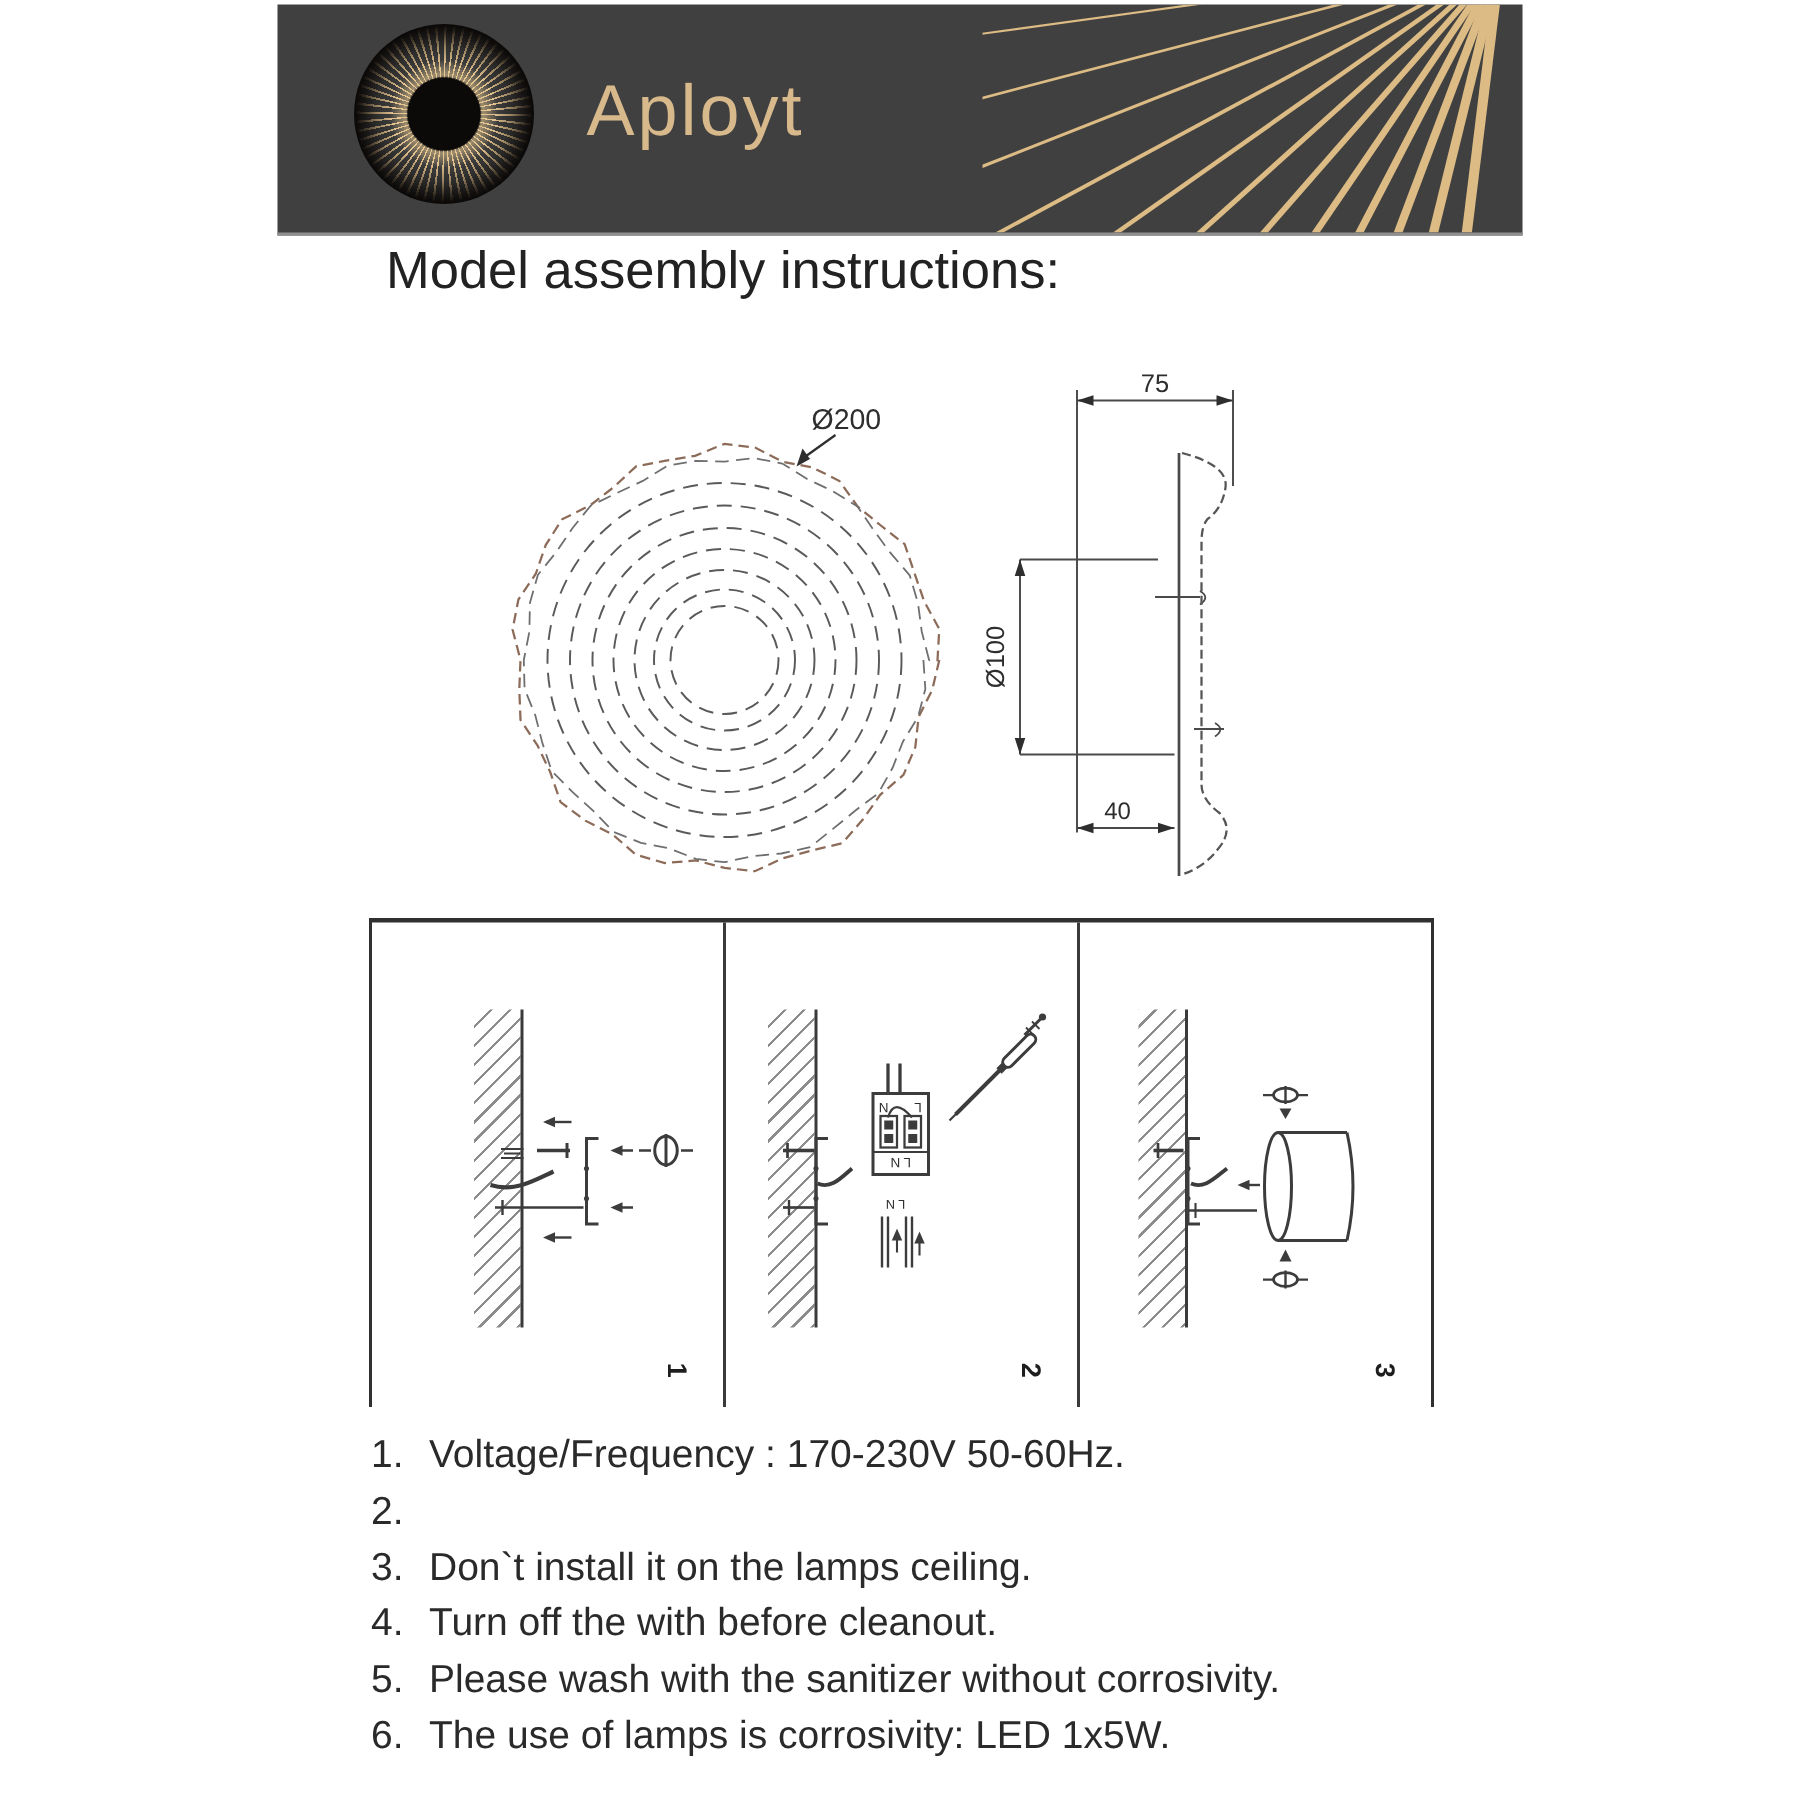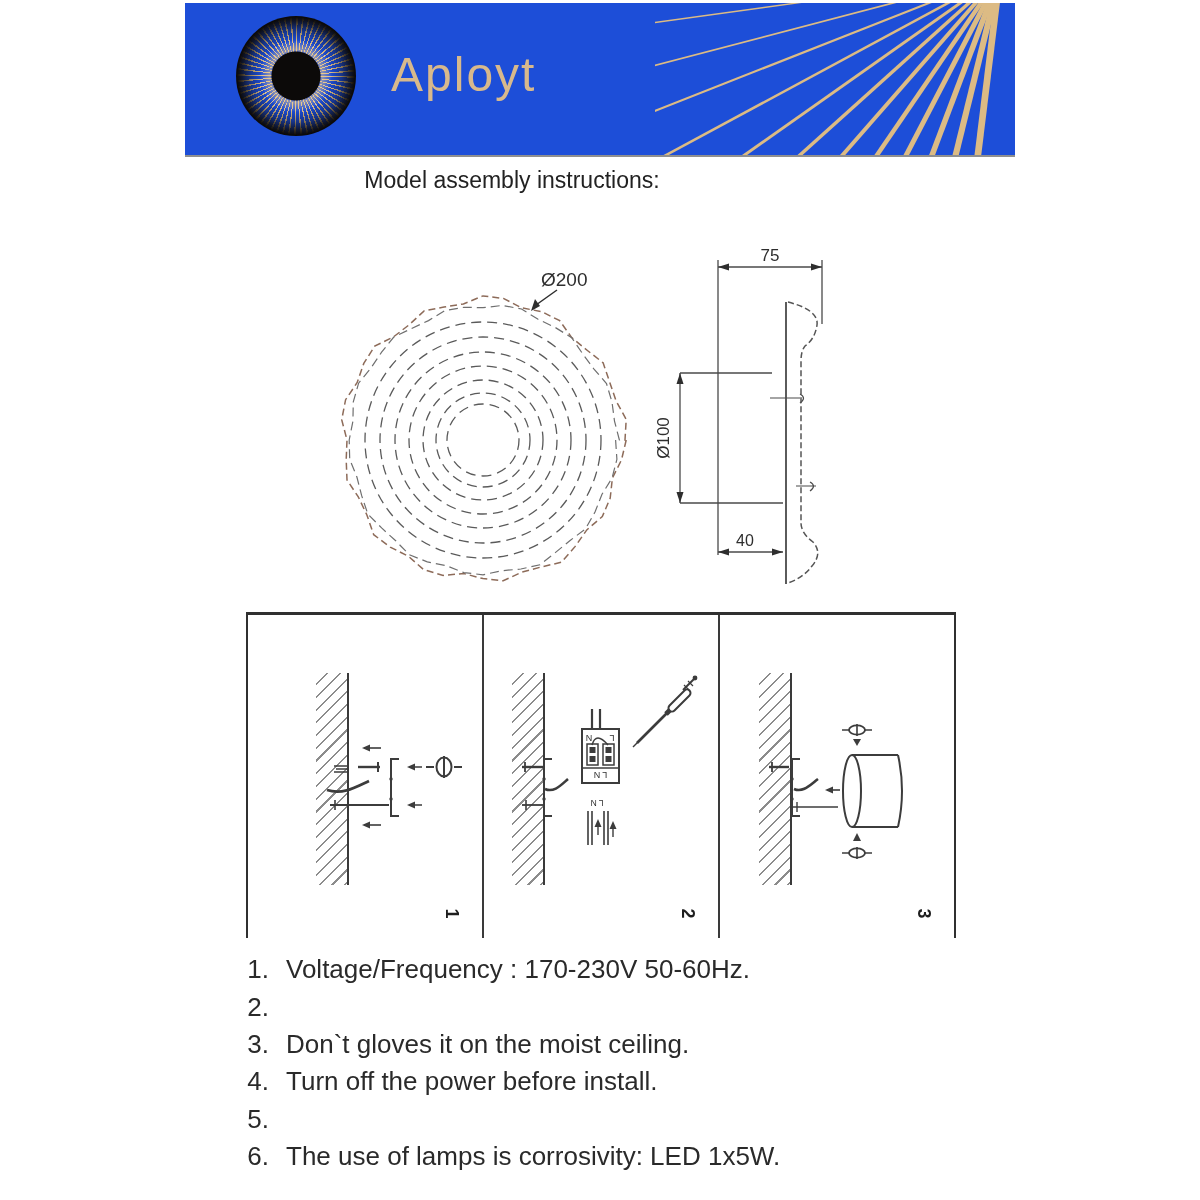--- a/index.html
+++ b/index.html
@@ -1,33 +1,33 @@
 <!DOCTYPE html>
 <html><head>
 <meta charset="utf-8">
 <style>
   html,body{margin:0;padding:0;background:#ffffff;}
   .page{position:relative;width:1200px;height:1200px;background:#fff;overflow:hidden;
         font-family:"Liberation Sans", sans-serif;color:#2a2a2a;outline:1px solid #d6d6d6;}
 
   
-  .banner{position:absolute;left:185px;top:3px;width:830px;height:152px;background:#1d4ed8;
+  .banner{position:absolute;left:185px;top:3px;width:830px;height:152px;background:#404040;
           border-bottom:2px solid #8f8f8f;overflow:hidden;}
   .burst{position:absolute;left:51px;top:13px;width:120px;height:120px;border-radius:50%;
      background:
        radial-gradient(closest-side, #0c0a09 0 24px, rgba(12,10,9,0) 25px 34px, rgba(12,10,9,.35) 45px, rgba(12,10,9,.8) 54px, #0c0a09 59px),
        radial-gradient(closest-side, rgba(0,0,0,0) 0 23px, rgba(240,208,150,.55) 26px, rgba(240,208,150,0) 36px),
        repeating-conic-gradient(#e0c08c 0deg 1.7deg, rgba(12,10,9,0) 1.7deg 6deg);}
   .brand{position:absolute;left:206px;top:44px;font-size:48px;letter-spacing:2px;color:#d8b98c;
          font-weight:normal;}
   .rays{position:absolute;right:0;top:0;}
 
   
   .title-block{position:absolute;left:0;top:163px;width:964px;text-align:center;
-               font-size:23px;font-weight:500;color:#222;line-height:35px;padding-left:30px;}
+               font-size:35px;font-weight:500;color:#222;line-height:35px;}
 
   
   .top-view{position:absolute;left:335px;top:258px;}
   .side-view{position:absolute;left:650px;top:240px;}
   svg{display:block;}
   .dimtxt{font-family:"Liberation Sans",sans-serif;fill:#2e2e2e;}
 
   
   .panels{position:absolute;left:246px;top:612px;width:710px;height:326px;display:flex;
           border-top:3px solid #303030;border-left:2px solid #303030;border-right:2px solid #303030;
@@ -250,28 +250,29 @@
   <div class="instructions">
     <div class="inst-row">
       <span class="inst-num">1.</span>
       <span class="inst-text">Voltage/Frequency : 170-230V 50-60Hz.</span>
     </div>
     <div class="inst-row">
       <span class="inst-num">2.</span>
     </div>
     <div class="inst-row">
       <span class="inst-num">3.</span>
-      <span class="inst-text">Don`t gloves it on the moist ceiling.</span>
+      <span class="inst-text">Don`t install it on the lamps ceiling.</span>
     </div>
     <div class="inst-row">
       <span class="inst-num">4.</span>
-      <span class="inst-text">Turn off the power before install.</span>
+      <span class="inst-text">Turn off the with before cleanout.</span>
     </div>
     <div class="inst-row">
       <span class="inst-num">5.</span>
+      <span class="inst-text">Please wash with the sanitizer without corrosivity.</span>
     </div>
     <div class="inst-row">
       <span class="inst-num">6.</span>
       <span class="inst-text">The use of lamps is corrosivity: LED 1x5W.</span>
     </div>
   </div>
 
 </div>
 
 </body></html>

